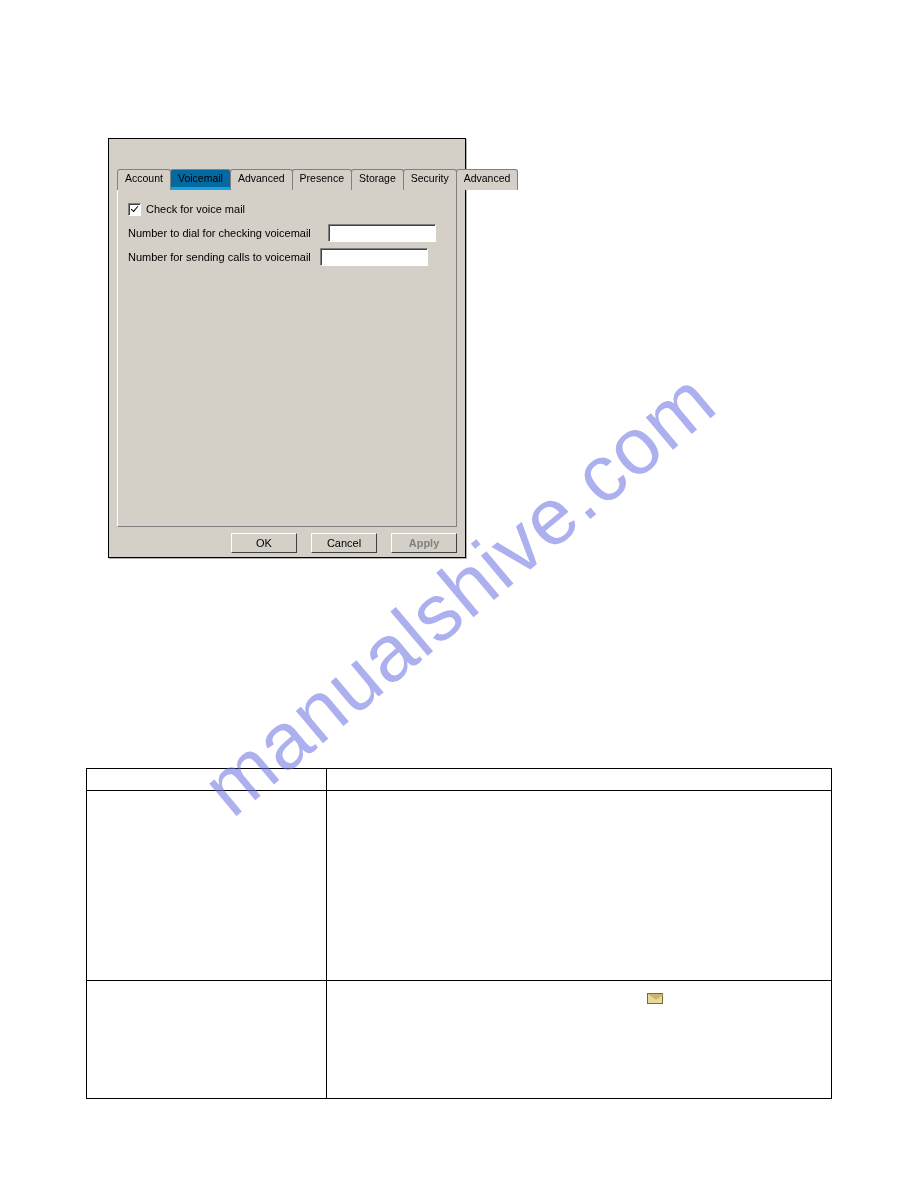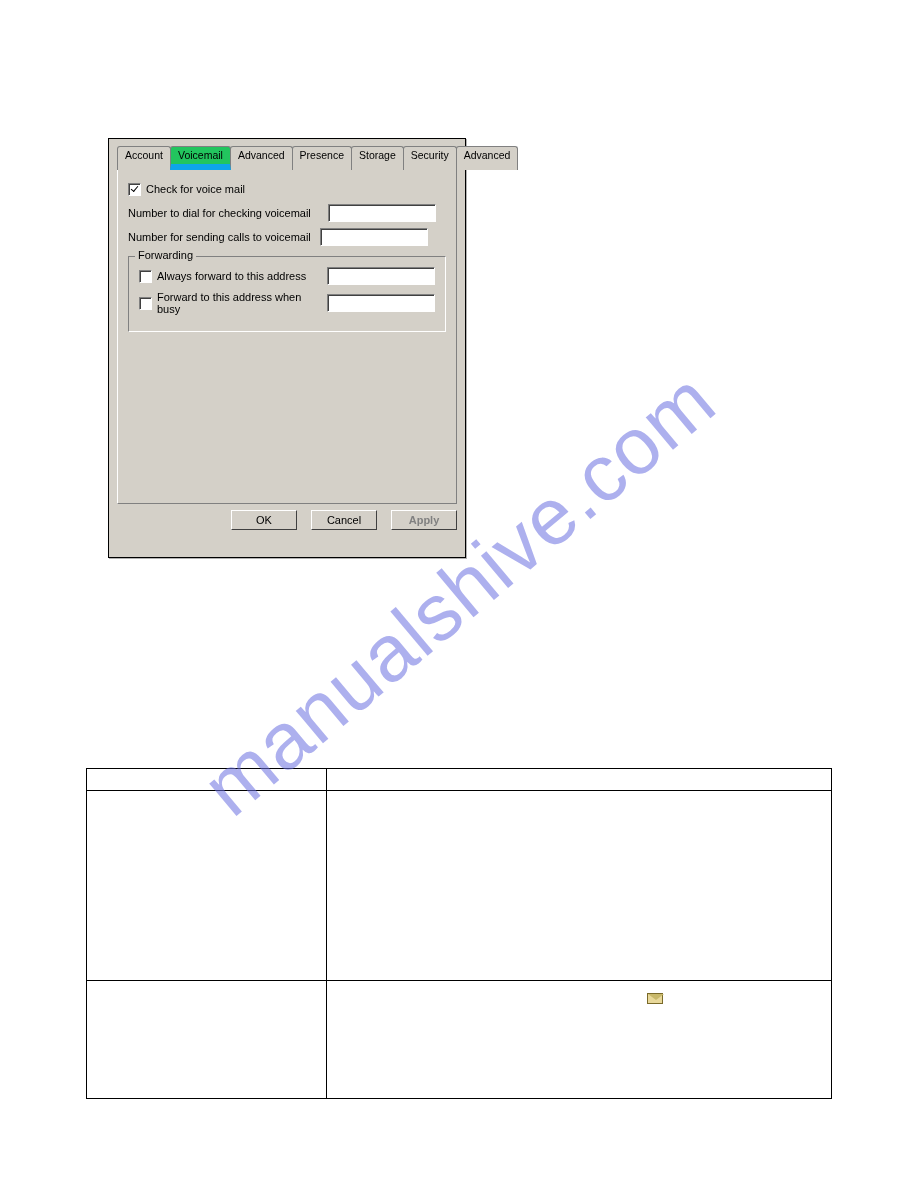--- a/index.html
+++ b/index.html
@@ -62,42 +62,43 @@
   font-weight: bold;
   text-align: center;
   line-height: 11px;
   cursor: pointer;
 }
 .dialog-body {
   padding: 6px 8px 8px 8px;
   height: calc(100% - 19px);
   display: flex;
   flex-direction: column;
+  margin-top: 23px;
 }
 
 .tabs {
   display: flex;
   font-size: 11px;
   position: relative;
   top: 1px;
 }
 .tab {
   padding: 2px 7px 3px 7px;
   background: #d4d0c8;
   border: 1px solid #808080;
   border-bottom: none;
   border-top-left-radius: 3px;
   border-top-right-radius: 3px;
   margin-right: -1px;
   cursor: pointer;
   font-size: 10.5px;
 }
 .tab.active {
-  background: #22c55e;
-  border-bottom: 6px solid #0ea5e9;
+  background: #0369a1;
+  border-bottom: 3px solid #0ea5e9;
   position: relative;
   z-index: 2;
 }
 .tab-panel {
   flex: 1;
   border: 1px solid #fff;
   border-right-color: #808080;
   border-bottom-color: #808080;
   background: #d4d0c8;
   padding: 10px 10px;
@@ -244,35 +245,20 @@
         <span class="label" style="width:200px">Number to dial for checking voicemail</span>
         <input class="text-input" style="width: 108px;" value="">
       </div>
 
       <div class="row">
         <span class="label" style="width:192px">Number for sending calls to voicemail</span>
         <input class="text-input" style="width: 108px;" value="">
       </div>
 
 
-      <div class="fieldset">
-        <div class="fieldset-legend">Forwarding</div>
-
-        <div class="row">
-          <div class="checkbox"></div>
-          <span class="label" style="width:185px">Always forward to this address</span>
-          <input class="text-input" style="width: 108px;" value="">
-        </div>
-
-        <div class="row">
-          <div class="checkbox"></div>
-          <span class="label" style="width:185px">Forward to this address when busy</span>
-          <input class="text-input" style="width: 108px;" value="">
-        </div>
-      </div>
 
     </div>
     <div class="button-row">
       <div class="win-btn">OK</div>
       <div class="win-btn">Cancel</div>
       <div class="win-btn disabled">Apply</div>
     </div>
   </div>
 </div>
 

